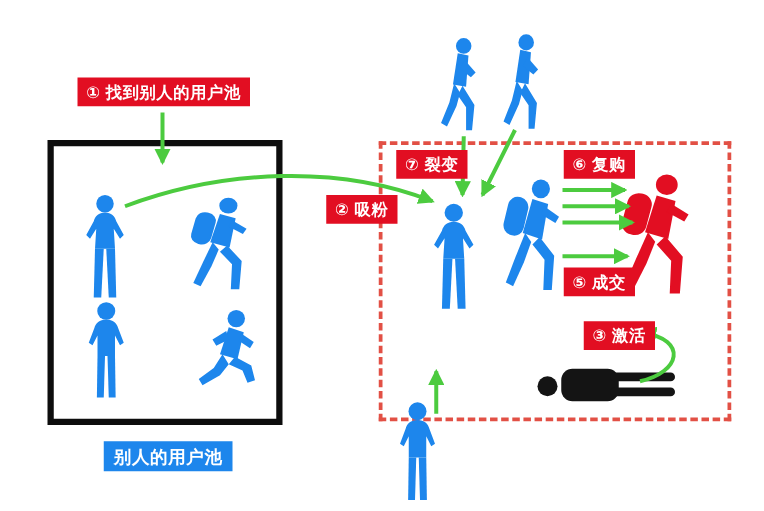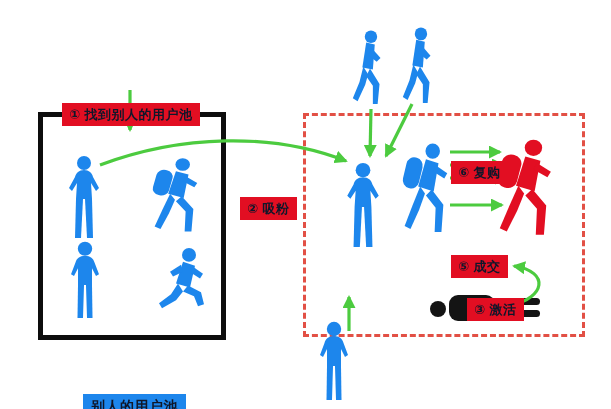--- a/index.html
+++ b/index.html
@@ -7,23 +7,23 @@
     position:relative;width:611px;height:409px;background:#ffffff;overflow:hidden;
     font-family:"Liberation Sans","DejaVu Sans",sans-serif;
   }
   .box{position:absolute;box-sizing:border-box;z-index:1;}
   #others-pool-box{left:38px;top:112px;width:188px;height:228px;border:5px solid #0d0d0d;}
   #own-pool-box{left:303px;top:113px;width:282px;height:224px;border:3px dashed #e25045;}
   .fig{position:absolute;z-index:2;}
   .fig *{fill:currentColor;stroke:none;}
   .overlay{position:absolute;left:0;top:0;z-index:3;pointer-events:none;}
   .lbl{
-    position:absolute;z-index:4;background:#e20e22;color:#0f172a;
+    position:absolute;z-index:4;background:#e20e22;color:#ffffff;
     font-weight:bold;font-size:13px;line-height:1;padding:5px 7px;
-    white-space:nowrap;letter-spacing:0.5px;margin-top:41px;
+    white-space:nowrap;letter-spacing:0.5px;
   }
   .lbl-pool{font-size:14px;padding:5px 8px;}
   .lbl-blue{background:#1d86ec;}
   .blue{color:#1d86ec;}
   .red{color:#e20e22;}
   .black{color:#141414;}
 </style>
 </head>
 <body>
 
@@ -131,20 +131,21 @@
       <path d="M450,152 H500" marker-end="url(#ah)"></path>
       <path d="M450,165 H503" marker-end="url(#ah)"></path>
       <path d="M450,178 H506" marker-end="url(#ah)"></path>
       <path d="M450,205 H502" marker-end="url(#ah)"></path>
       <path d="M349,331 V297" marker-end="url(#ah)"></path>
       <path d="M512,305 C544,298 551,272 514,266" marker-end="url(#ah)"></path>
     </g>
   </svg>
 
   <div class="lbl" style="left:62px;top:62px">① 找到别人的用户池</div>
-  <div class="lbl" style="left:240px;top:156px">② 吸粉</div>
+  <div class="lbl" style="left:261px;top:156px">② 吸粉</div>
+  <div class="lbl" style="left:317px;top:120px">⑦ 裂变</div>
   <div class="lbl" style="left:451px;top:120px">⑥ 复购</div>
   <div class="lbl" style="left:451px;top:214px">⑤ 成交</div>
   <div class="lbl" style="left:467px;top:257px">③ 激活</div>
 
   <div class="lbl lbl-pool lbl-blue" style="left:83px;top:353px">别人的用户池</div>
 
 </div>
 
 </body></html>

